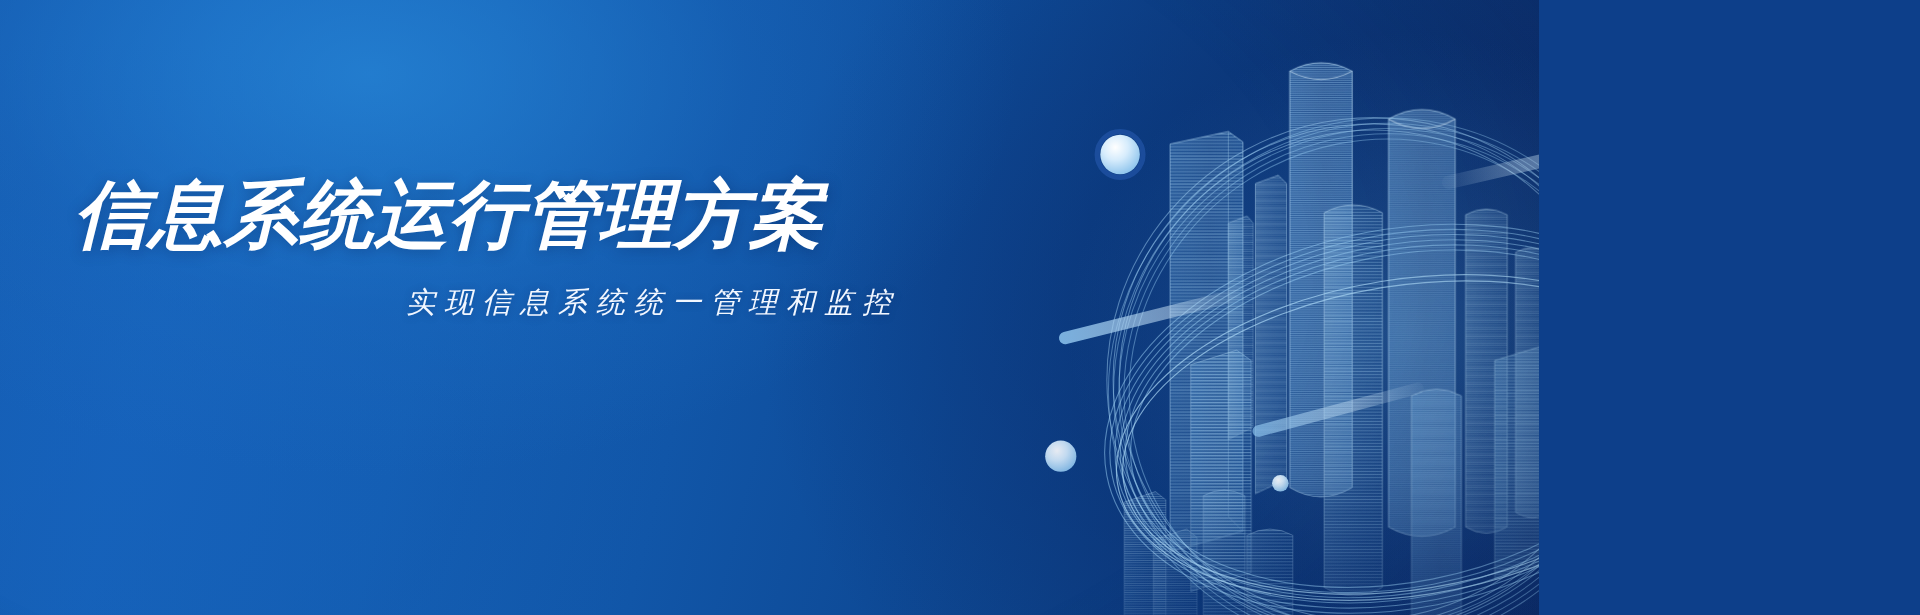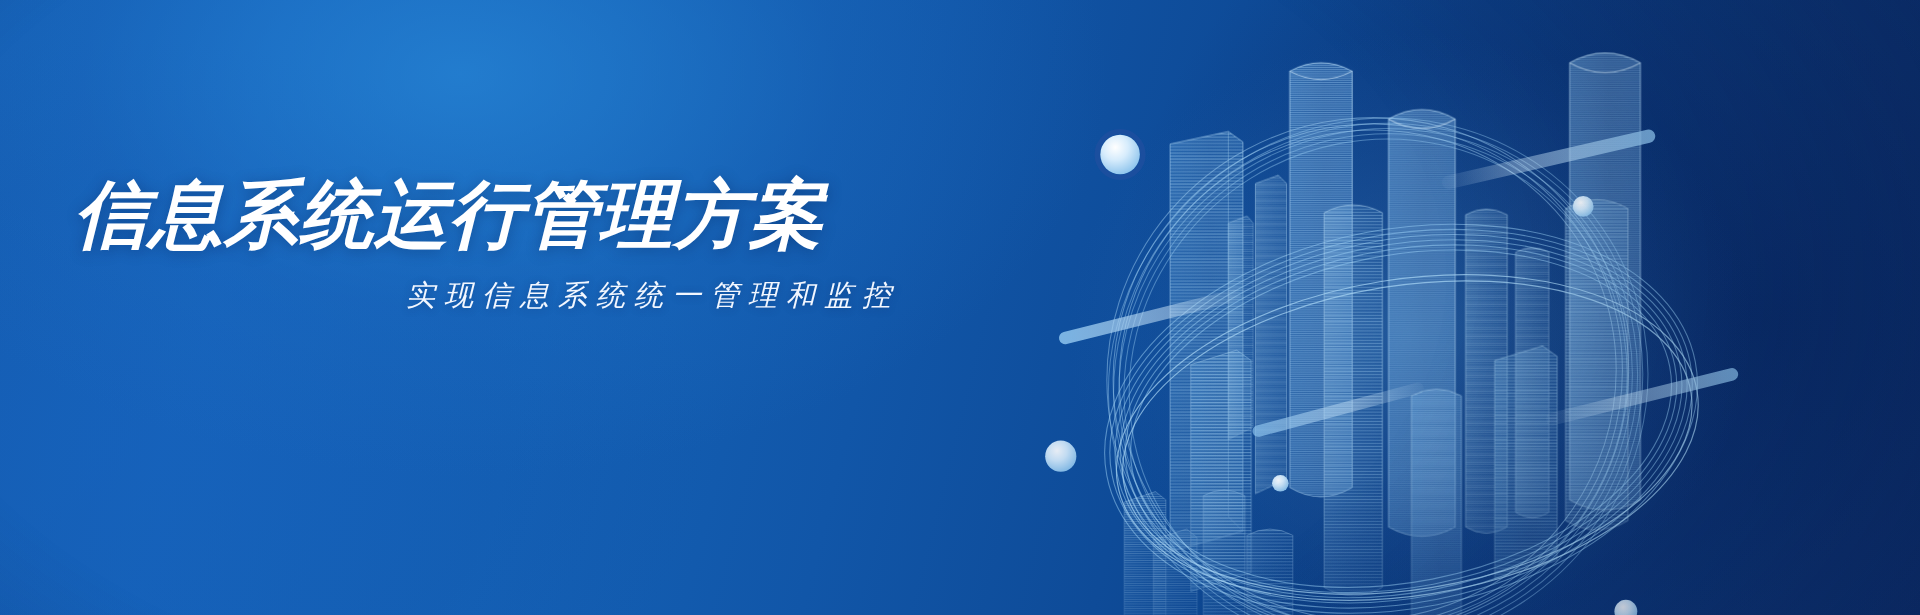--- a/index.html
+++ b/index.html
@@ -4,21 +4,21 @@
 <style>
   * { margin:0; padding:0; box-sizing:border-box; }
   html, body {
     width:1920px; height:615px;
     overflow:hidden;
     font-family:"Liberation Sans", sans-serif;
     background:#0d3f8a;
   }
   #banner {
     position:relative;
-    width:1920px; height:615px;
+    width:1539px; height:615px;
     overflow:hidden;
     background:
       radial-gradient(ellipse 900px 560px at 24% 12%, rgba(40,135,215,0.70) 0%, rgba(30,110,195,0.30) 42%, rgba(20,80,160,0.0) 72%),
       radial-gradient(ellipse 760px 520px at 6% 72%, rgba(22,95,185,0.55) 0%, rgba(18,80,165,0.18) 50%, rgba(15,60,140,0) 78%),
       radial-gradient(ellipse 820px 700px at 92% 52%, rgba(8,40,100,0.78) 0%, rgba(10,46,112,0.35) 52%, rgba(12,55,125,0) 80%),
       linear-gradient(104deg, #155fb4 0%, #1665bd 14%, #1461b6 30%, #1156a8 46%, #0e4b98 60%, #0d4289 72%, #0e3a7c 85%, #102f6d 100%);
   }
 
   
   .vignette{
@@ -37,21 +37,21 @@
     font-size:74px;
     font-weight:bold;
     font-style:italic;
     color:#ffffff;
     letter-spacing:1px;
     line-height:1.0;
     white-space:nowrap;
     text-shadow:0 2px 14px rgba(4,30,80,0.35);
   }
   .subtitle{
-    margin-top:24px;
+    margin-top:31px;
     text-align:right;
     padding-right:34px;
     font-size:29px;
     font-style:italic;
     font-weight:400;
     color:#f2f7ff;
     letter-spacing:9px;
     white-space:nowrap;
     text-shadow:0 1px 8px rgba(4,30,80,0.30);
   }

